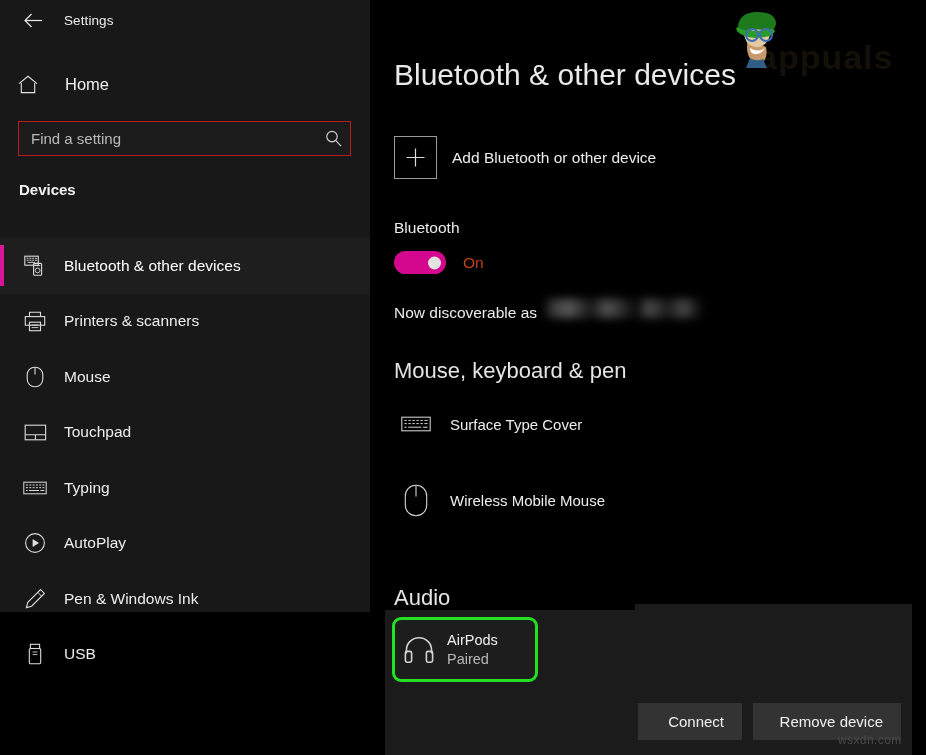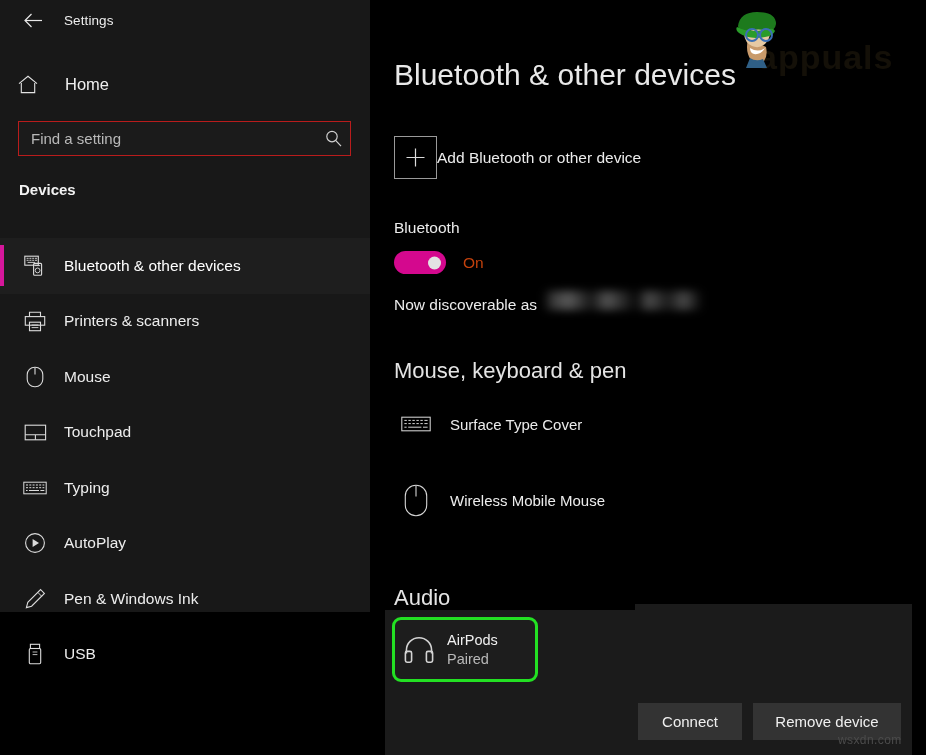--- a/index.html
+++ b/index.html
@@ -149,20 +149,21 @@
   }
   .plus-box {
     width: 43px; height: 43px;
     border: 1px solid #9a9a9a;
     display: flex; align-items: center; justify-content: center;
     color: #dcdcdc;
   }
   .add-label {
     font-size: 15.5px;
     color: #ececec;
+    margin-left: 15px;
     white-space: nowrap;
   }
 
   .bt-label {
     position: absolute;
     left: 24px; top: 219px;
     font-size: 15.5px;
     color: #ececec;
   }
   .toggle-row {
@@ -186,21 +187,21 @@
     background: #e3e3e3;
   }
   .toggle-state {
     font-size: 15.5px;
     color: #c2410c;
     margin-left: 17px;
   }
 
   .discover-row {
     position: absolute;
-    left: 24px; top: 291px;
+    left: 24px; top: 299px;
     display: flex; align-items: baseline;
   }
   .discover-text {
     font-size: 15.5px;
     color: #ececec;
     white-space: nowrap;
   }
   .redacted {
     width: 160px; height: 19px;
     margin-left: 6px;
@@ -296,20 +297,21 @@
   .btn {
     height: 37px;
     background: #333333;
     border: none;
     color: #f0f0f0;
     font-size: 15px;
     font-family: "Liberation Sans", sans-serif;
     padding: 0 18px;
     cursor: default;
     white-space: nowrap;
+    text-align: right;
   }
   .btn-connect { min-width: 104px; }
   .btn-remove { min-width: 148px; }
 
   
   .wm-logo {
     position: absolute;
     left: 358px; top: 8px;
     width: 186px; height: 60px;
     pointer-events: none;

